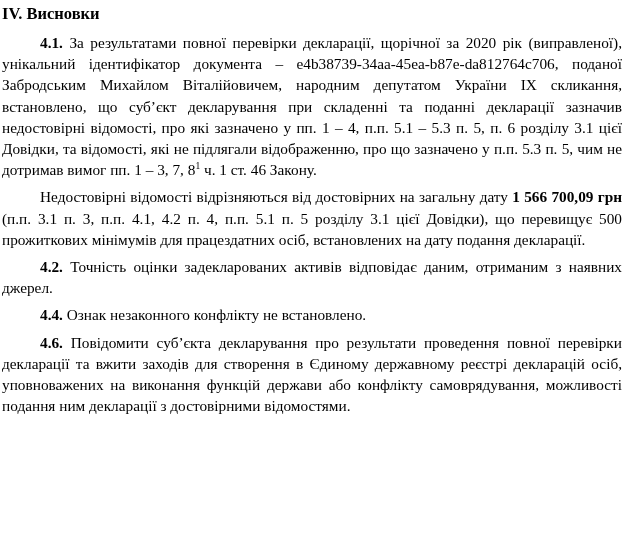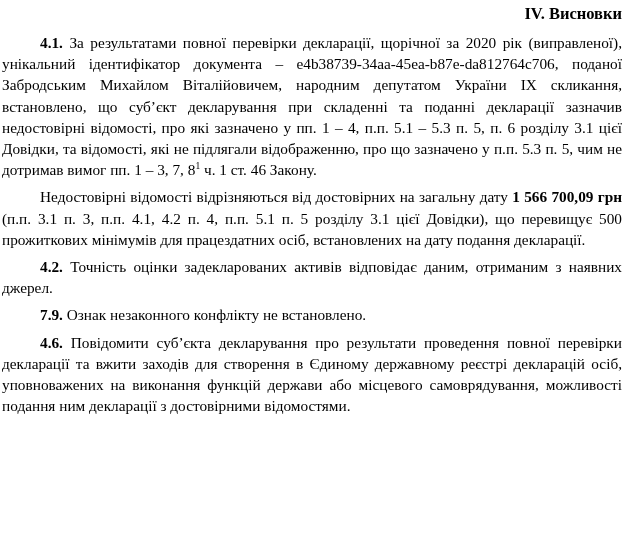--- a/index.html
+++ b/index.html
@@ -13,21 +13,21 @@
     overflow: hidden;
     color: #000000;
     font-family: "Liberation Serif", "DejaVu Serif", serif;
   }
   .doc {
     padding: 2px 3px 0 2px;
   }
   .doc-title {
     font-size: 16.5px;
     font-weight: bold;
-    text-align: right;
+    text-align: left;
     margin: 2px 0 8px 0;
   }
   p.para {
     margin: 6px 0 0 0;
     font-size: 15.3px;
     line-height: 21.2px;
     text-align: justify;
     text-indent: 38px;
   }
   p.para span, p.para sup { white-space: normal; }
@@ -40,16 +40,16 @@
 </style>
 </head>
 <body>
 
 <div class="doc">
   <div class="doc-title">IV. Висновки</div>
   <div>
       <p class="para"><span class="bold">4.1. </span><span>За результатами повної перевірки декларації, щорічної за 2020 рік (виправленої), унікальний ідентифікатор документа – e4b38739-34aa-45ea-b87e-da812764c706, поданої Забродським Михайлом Віталійовичем, народним депутатом України IX скликання, встановлено, що суб’єкт декларування при складенні та поданні декларації зазначив недостовірні відомості, про які зазначено у пп. 1 – 4, п.п. 5.1 – 5.3 п. 5, п. 6 розділу 3.1 цієї Довідки, та відомості, які не підлягали відображенню, про що зазначено у п.п. 5.3 п. 5, чим не дотримав вимог пп. 1 – 3, 7, 8</span><sup class="sup">1</sup><span> ч. 1 ст. 46 Закону.</span></p>
       <p class="para"><span>Недостовірні відомості відрізняються від достовірних на загальну дату </span><span class="bold">1 566 700,09 грн</span><span> (п.п. 3.1 п. 3, п.п. 4.1, 4.2 п. 4, п.п. 5.1 п. 5 розділу 3.1 цієї Довідки), що перевищує 500 прожиткових мінімумів для працездатних осіб, встановлених на дату подання декларації.</span></p>
       <p class="para"><span class="bold">4.2. </span><span>Точність оцінки задекларованих активів відповідає даним, отриманим з наявних джерел.</span></p>
-      <p class="para"><span class="bold">7.9. </span><span>Ознак незаконного конфлікту не встановлено.</span></p>
-      <p class="para"><span class="bold">4.6. </span><span>Повідомити суб’єкта декларування про результати проведення повної перевірки декларації та вжити заходів для створення в Єдиному державному реєстрі декларацій осіб, уповноважених на виконання функцій держави або місцевого самоврядування, можливості подання ним декларації з достовірними відомостями.</span></p>
+      <p class="para"><span class="bold">4.4. </span><span>Ознак незаконного конфлікту не встановлено.</span></p>
+      <p class="para"><span class="bold">4.6. </span><span>Повідомити суб’єкта декларування про результати проведення повної перевірки декларації та вжити заходів для створення в Єдиному державному реєстрі декларацій осіб, уповноважених на виконання функцій держави або конфлікту самоврядування, можливості подання ним декларації з достовірними відомостями.</span></p>
     </div>
 </div>
 
 </body></html>

